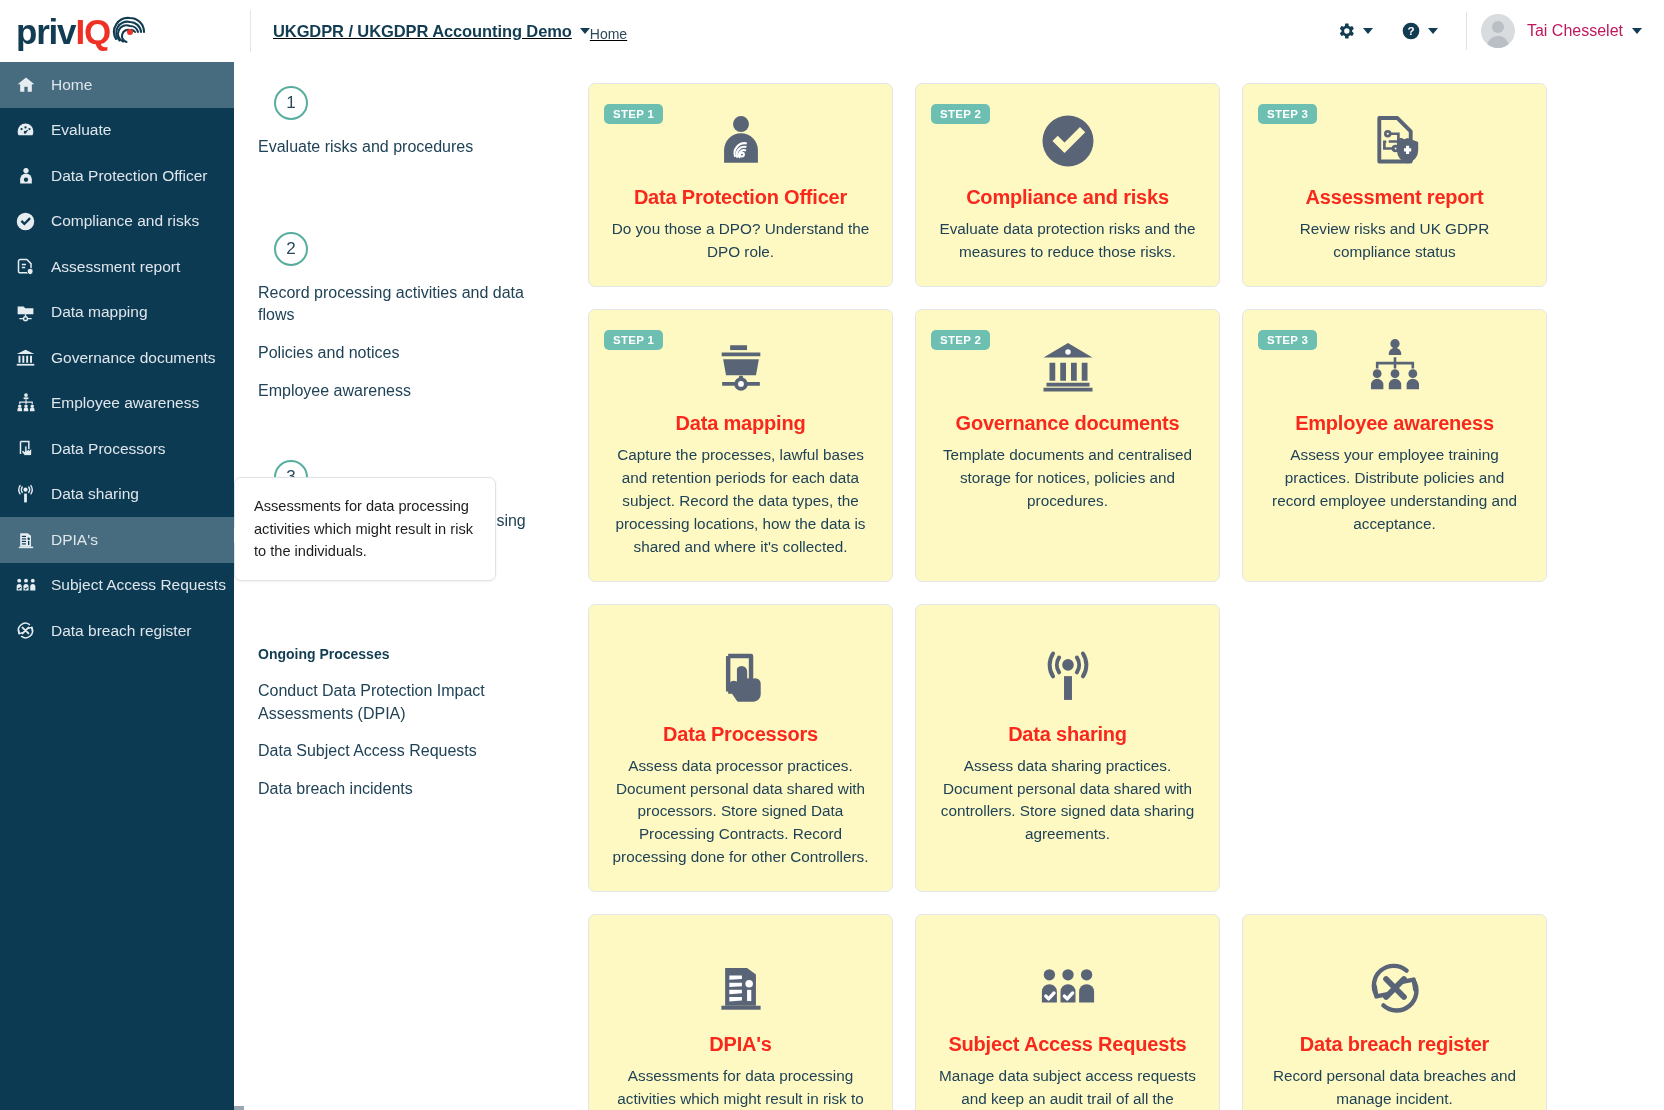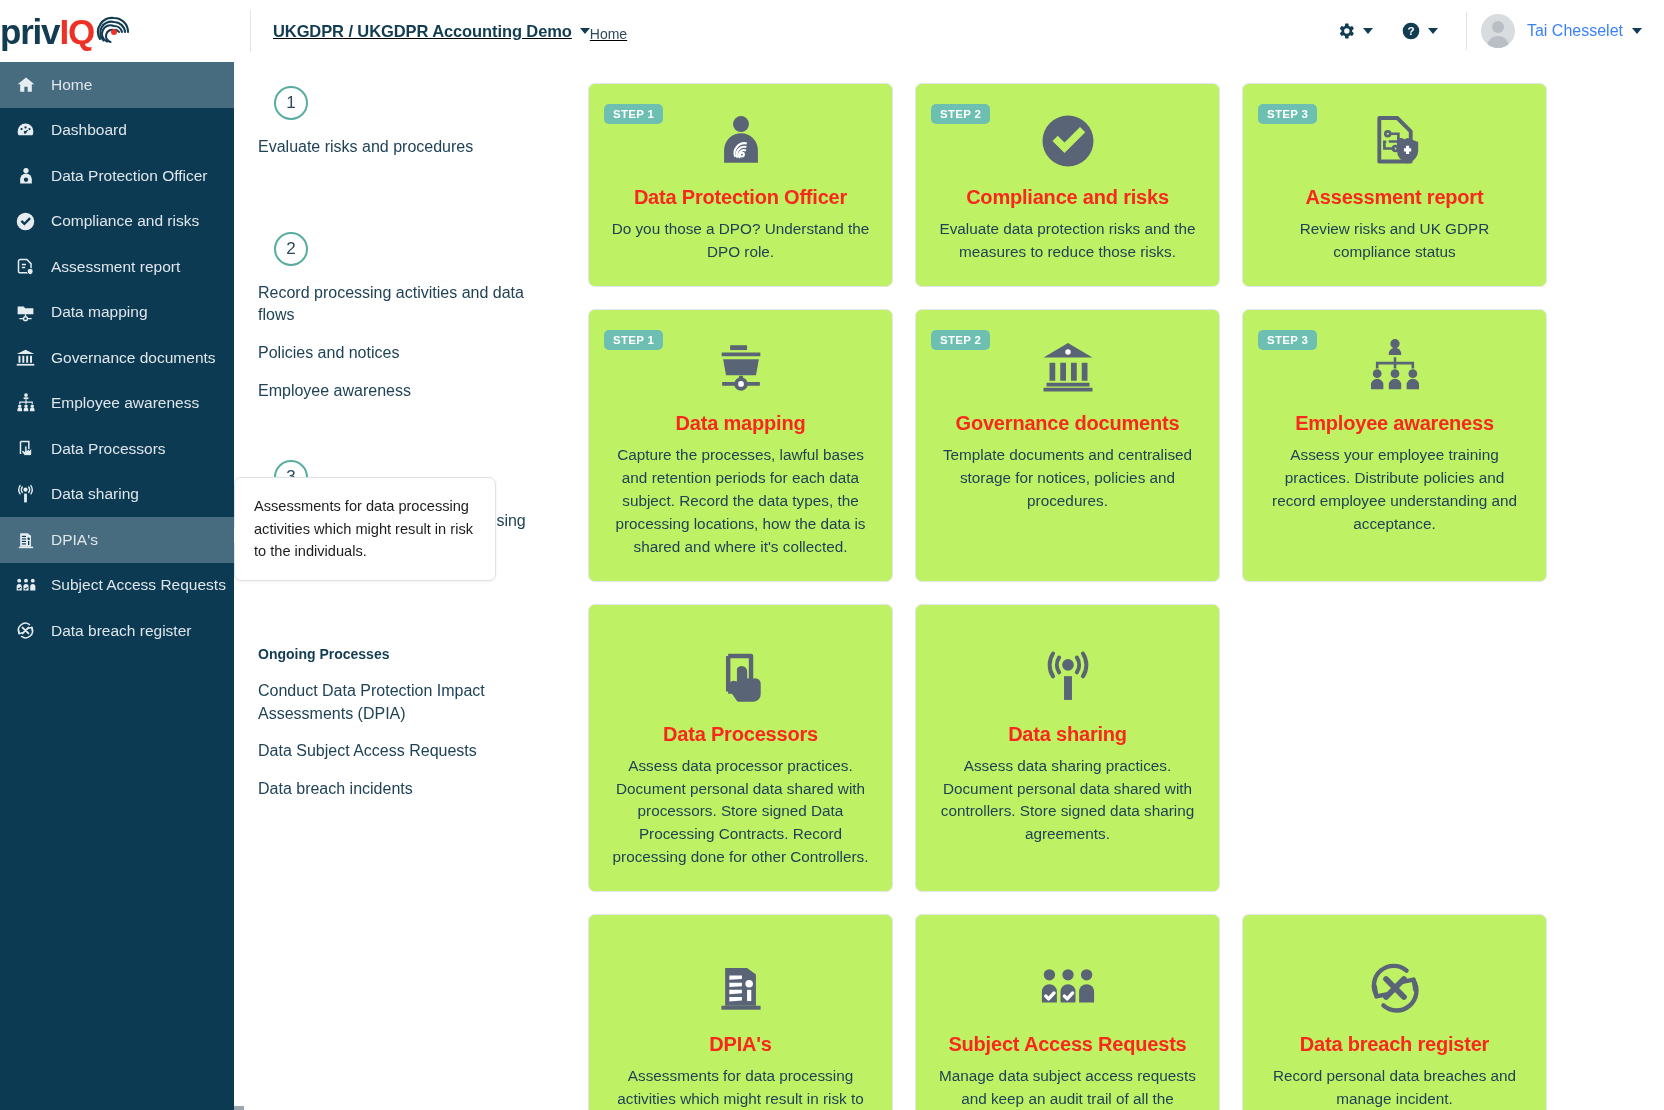--- a/index.html
+++ b/index.html
@@ -13,21 +13,21 @@
 
   
   .header {
     position: absolute; top: 0; left: 0; width: 1664px; height: 62px;
     background: #ffffff;
     display: flex; align-items: center;
     z-index: 40;
   }
   .brand {
     width: 250px; height: 62px;
-    display: flex; align-items: center; padding-left: 0;
+    display: flex; align-items: center; padding-left: 16px;
     flex: 0 0 250px;
   }
   .brand-text {
     font-size: 35px; font-weight: bold; letter-spacing: -1.2px;
     color: #123c52; line-height: 1;
   }
   .brand-text .iq { color: #ee3124; }
   .brand-mark { margin-left: 2px; margin-top: 4px; }
 
   .hdr-divider {
@@ -58,21 +58,21 @@
     background: #d8dcdf; overflow: hidden; position: relative; flex: 0 0 34px;
   }
   .avatar::before {
     content:""; position:absolute; top:7px; left:50%; transform:translateX(-50%);
     width:12px; height:12px; border-radius:50%; background:#b9bfc4;
   }
   .avatar::after {
     content:""; position:absolute; bottom:-2px; left:50%; transform:translateX(-50%);
     width:22px; height:14px; border-radius:11px 11px 0 0; background:#b9bfc4;
   }
-  .username { font-size: 16px; color: #3b82f6; margin-left: 12px; margin-right: 9px; }
+  .username { font-size: 16px; color: #be185d; margin-left: 12px; margin-right: 9px; }
 
   
   .sidebar {
     position: absolute; top: 62px; left: 0; width: 234px; height: 1048px;
     background: #0d3a53;
     z-index: 30;
   }
   .nav-item {
     display: flex; align-items: center; height: 45.5px;
     padding-left: 14px; gap: 14px; cursor: pointer;
@@ -131,21 +131,21 @@
   }
 
   
   .cards {
     flex: 1; display: grid; grid-template-columns: repeat(3, 305px);
     column-gap: 22px; row-gap: 22px;
     padding: 21px 0 0 4px;
     align-content: start;
   }
   .card {
-    border: 1px solid #e3e6e8; border-radius: 7px; background: #bef264;
+    border: 1px solid #e3e6e8; border-radius: 7px; background: #fef9c3;
     padding: 18px 20px 22px 20px; position: relative;
     display: flex; flex-direction: column; align-items: center;
     cursor: pointer;
   }
   .card.empty { border: none; background: transparent; cursor: default; }
   .badge {
     position: absolute; left: 15px; top: 20px;
     background: #6dbfb1; color: #ffffff; font-size: 11.5px; font-weight: bold;
     letter-spacing: 0.3px; padding: 4px 9px 4px 9px; border-radius: 5px;
   }
@@ -235,21 +235,21 @@
     </span>
     <span class="nav-label">Home</span>
   </div>
 
   <div class="nav-item">
     <span class="nav-icon">
       <svg width="21" height="21" viewBox="0 0 24 24" fill="currentColor">
           <path d="M12 4a9 9 0 0 0-9 9 9 9 0 0 0 1.2 4.5h15.6A9 9 0 0 0 21 13a9 9 0 0 0-9-9zm-4.5 5a1.3 1.3 0 1 1 0 2.6 1.3 1.3 0 0 1 0-2.6zm9 0a1.3 1.3 0 1 1 0 2.6 1.3 1.3 0 0 1 0-2.6zM12 7.2a1.3 1.3 0 1 1 0 2.6 1.3 1.3 0 0 1 0-2.6zm0 5.3 4-2.2-2.8 3.8a1.6 1.6 0 1 1-1.2-1.6z"></path>
         </svg>
     </span>
-    <span class="nav-label">Dashboard</span>
+    <span class="nav-label">Evaluate</span>
   </div>
 
   <div class="nav-item">
     <span class="nav-icon">
       <svg width="20" height="20" viewBox="0 0 24 24" fill="currentColor">
         <circle cx="12" cy="5.5" r="3.2"></circle>
         <path d="M5 21v-5a7 7 0 0 1 14 0v5z"></path>
         <circle cx="12" cy="16.5" r="2.6" fill="#0d3a53"></circle>
       </svg>
     </span>

